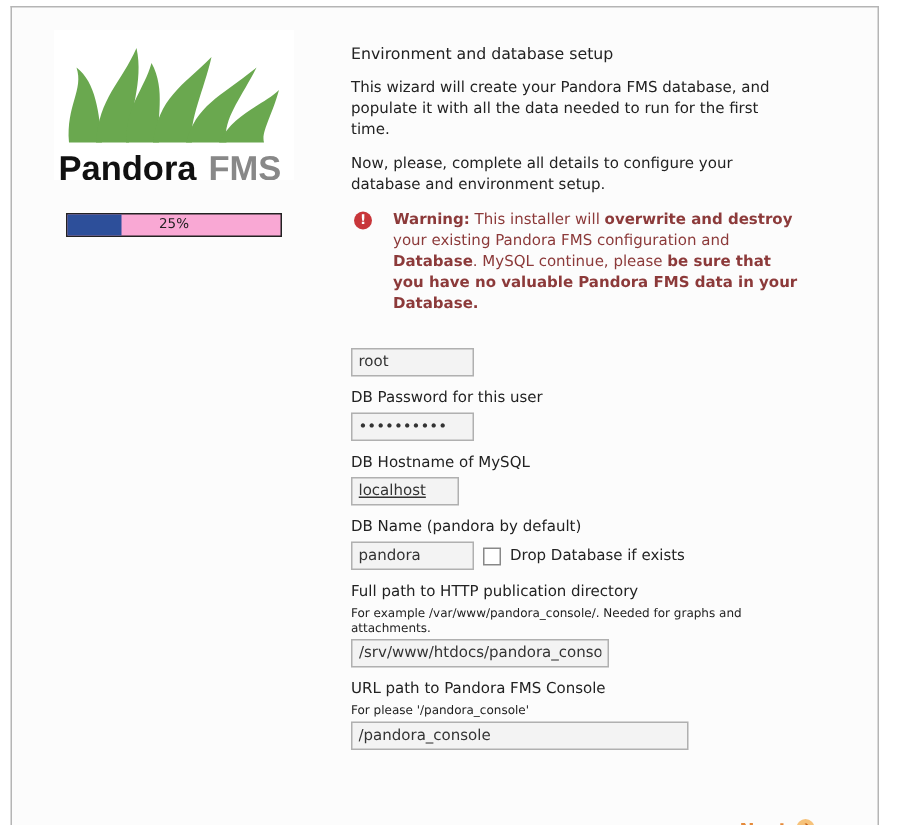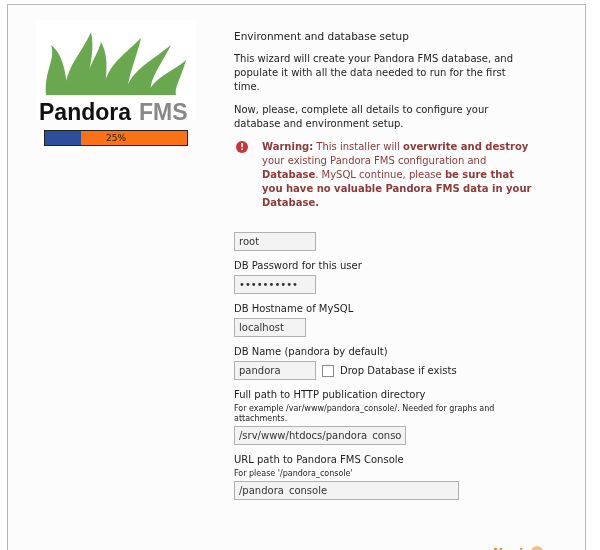--- a/index.html
+++ b/index.html
@@ -1,21 +1,21 @@
 <!DOCTYPE html>
 <html><head>
 <meta charset="utf-8">
 <style>
   html, body { margin:0; padding:0; }
   body { width:600px; height:550px; background:#ffffff; position:relative; overflow:hidden;
          font-family:"DejaVu Sans", sans-serif; color:#222; }
   .frame { position:absolute; left:7px; top:4px; width:579px; height:560px;
            border:1px solid #b5b5b5; border-bottom:none; background:#fcfcfc; box-sizing:border-box; }
   .logo-box { position:absolute; left:36px; top:20px; width:160px; height:100px; background:#fff; }
-  .progress { position:absolute; left:44px; top:130px; width:144px; height:16px; border:1px solid #222; background:#f97316; box-sizing:border-box; }
+  .progress { position:absolute; left:44px; top:142px; width:144px; height:16px; border:1px solid #222; background:#f9a8d4; box-sizing:border-box; }
   .progress-fill { position:absolute; left:0; top:0; height:100%; background:#2d4f9a; }
   .progress-label { position:absolute; left:0; right:0; top:0; text-align:center; font-size:9px; line-height:14px; color:#222; }
   .content { position:absolute; left:234px; top:29px; width:300px; font-size:10px; line-height:14px; }
   h2 { margin:0 0 9px 0; font-size:10.5px; font-weight:normal; }
   p { margin:0 0 9px 0; }
   .warn { position:relative; padding-left:28px; color:#8c3a3a; margin:4px 0 22px 0; }
   .warn-icon { position:absolute; left:2px; top:1px; width:12px; height:12px; border-radius:50%; background:#c8363a;
                color:#fff; font-size:9px; line-height:12px; text-align:center; font-weight:bold; }
   .field-label { margin:0 0 2px 0; }
   .hint { font-size:8px; line-height:10px; margin:0 0 2px 0; }
@@ -60,21 +60,21 @@
     <span class="warn-icon">!</span>
     <b>Warning:</b><span> This installer will </span><b>overwrite and destroy</b><span> your existing Pandora FMS configuration and </span><b>Database</b><span>. MySQL continue, please </span><b>be sure that you have no valuable Pandora FMS data in your Database.</b>
   </div>
 
   <input class="txt" style="width: 82px;" value="root">
 
   <div class="field-label">DB Password for this user</div>
   <input class="txt" style="width: 82px;" value="••••••••••">
 
   <div class="field-label">DB Hostname of MySQL</div>
-  <input class="txt" style="width: 72px;" value="localhost">
+  <input class="txt" style="width: 72px; text-decoration: underline;" value="localhost">
 
   <div class="field-label">DB Name (pandora by default)</div>
   <div class="row">
     <input class="txt" style="width: 82px;" value="pandora">
     <span class="cb"></span>
     <span>Drop Database if exists</span>
   </div>
 
   <div class="field-label">Full path to HTTP publication directory</div>
   <div class="hint">For example /var/www/pandora_console/. Needed for graphs and attachments.</div>

